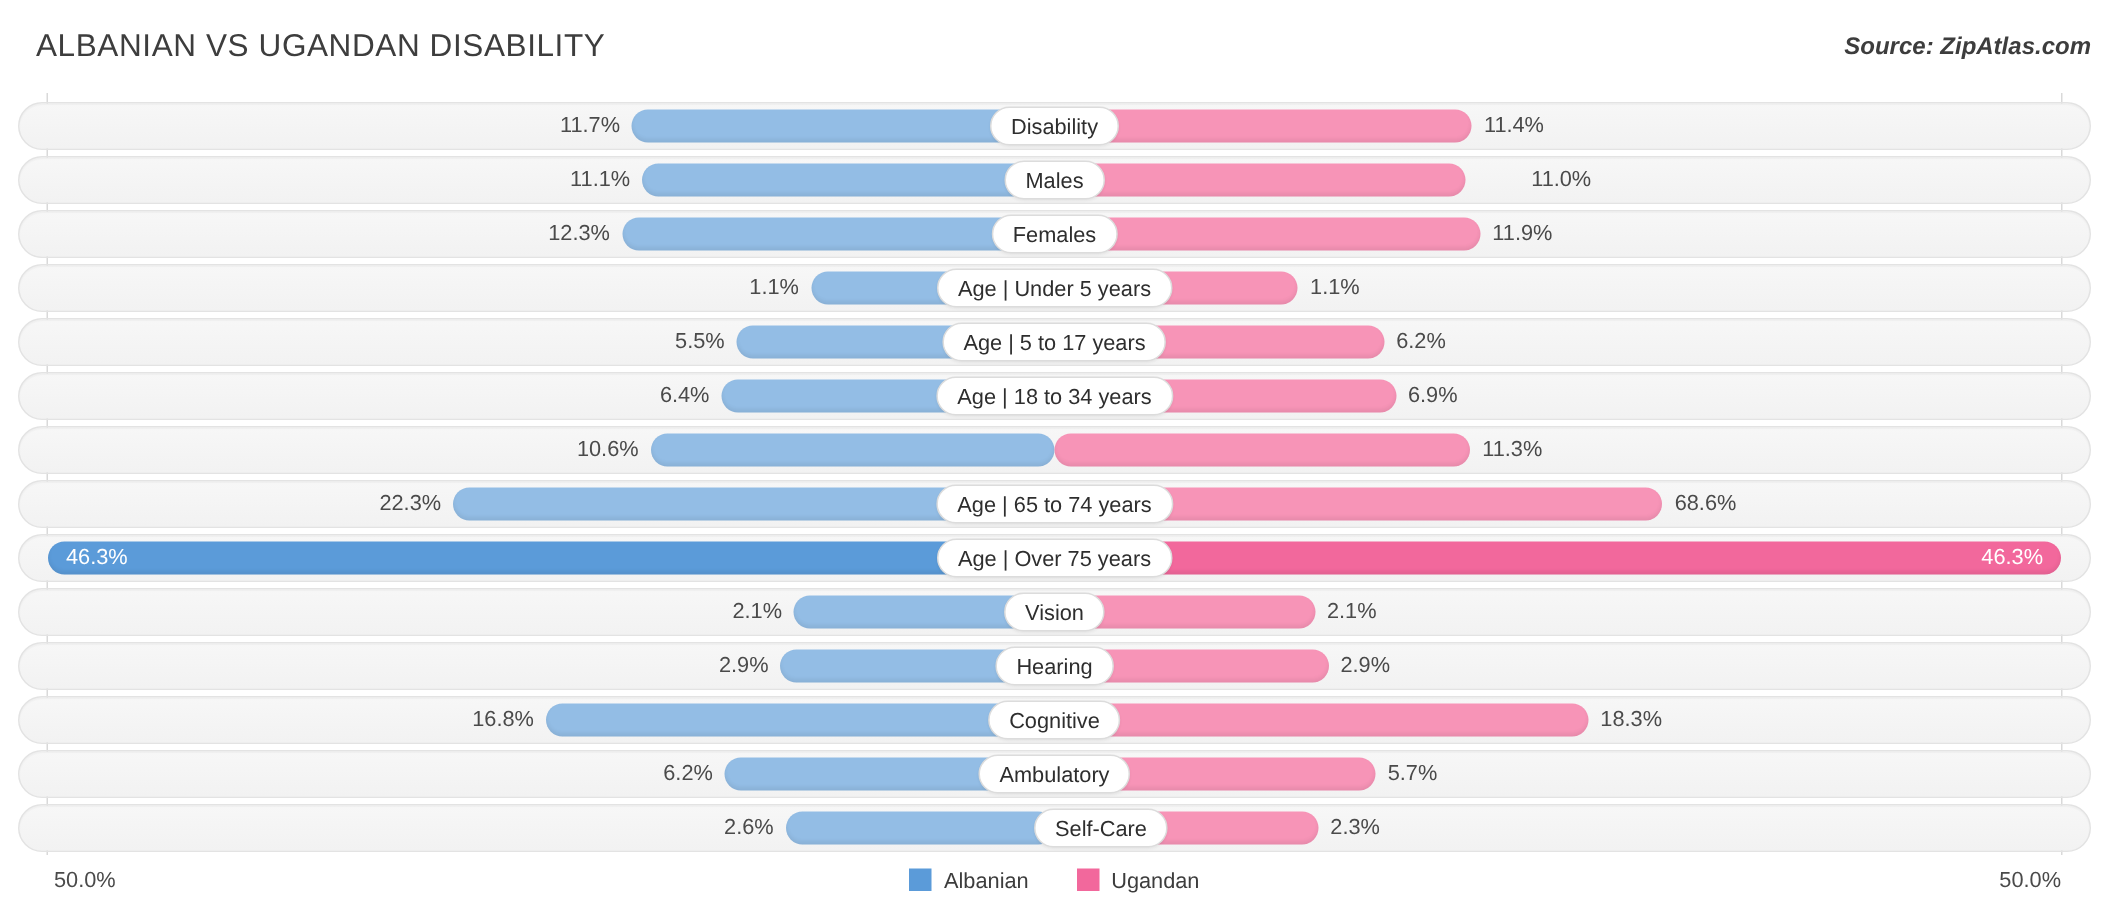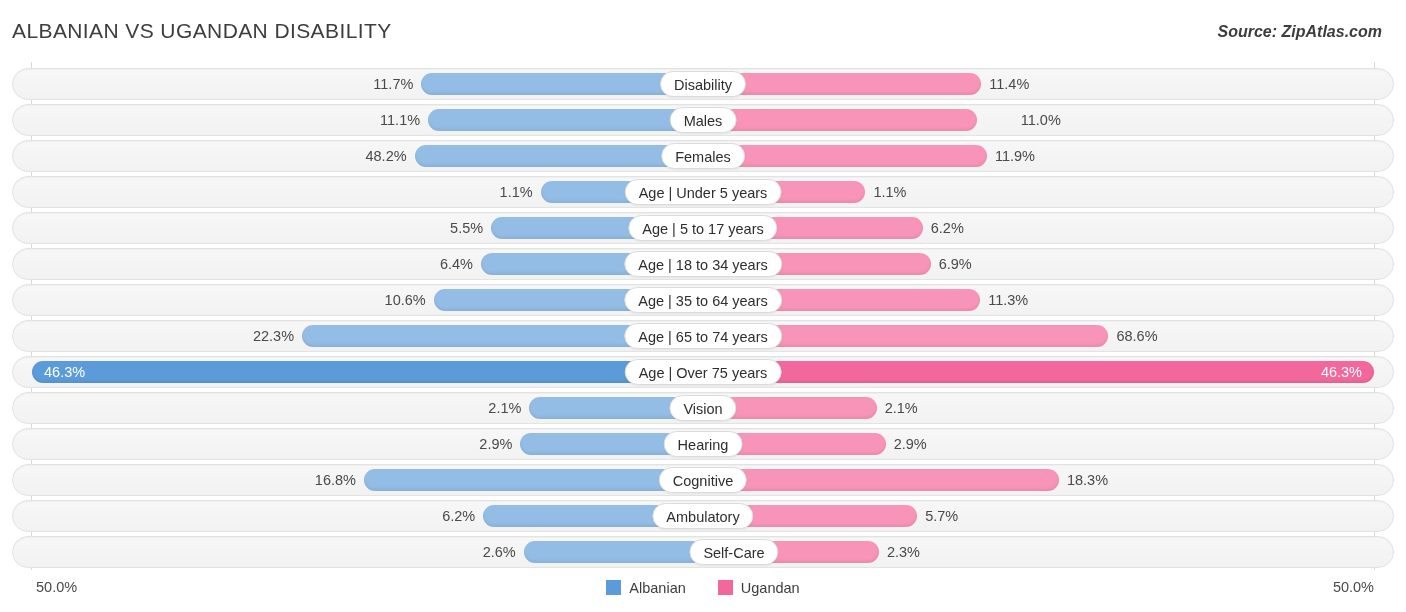--- a/index.html
+++ b/index.html
@@ -13,21 +13,21 @@
     height: 612px;
     font-family: "Liberation Sans", sans-serif;
     color: #3c3c3c;
     overflow: hidden;
     position: relative;
   }
 
   
   #header {
     position: absolute;
-    left: 0; top: 0;
+    left: 12px; top: 0;
     width: 1394px;
     height: 62px;
   }
   #chart-title {
     position: absolute;
     left: 12px;
     top: 19px;
     font-size: 21px;
     font-weight: 400;
     letter-spacing: 0.4px;
@@ -204,21 +204,21 @@
         <div class="bar bar-left" style="left: 416.095px; width: 274.905px;"></div>
         <div class="bar bar-right" style="left: 691px; width: 273.78px;"></div>
         <div class="val val-left" style="right: 973.905px;">11.1%</div>
         <div class="val val-right" style="left: 972.78px; margin-left: 36px;">11.0%</div>
         <div class="cat-pill" style="left: 691px; text-align: center;">Males</div>
       </div>
       <div class="row" style="top: 78px;">
         <div class="row-track"></div>
         <div class="bar bar-left" style="left: 402.592px; width: 288.408px;"></div>
         <div class="bar bar-right" style="left: 691px; width: 283.907px;"></div>
-        <div class="val val-left" style="right: 987.408px;">48.2%</div>
+        <div class="val val-left" style="right: 987.408px;">12.3%</div>
         <div class="val val-right" style="left: 982.907px;">11.9%</div>
         <div class="cat-pill" style="left: 691px;">Females</div>
       </div>
       <div class="row" style="top: 114px;">
         <div class="row-track"></div>
         <div class="bar bar-left" style="left: 528.622px; width: 162.378px;"></div>
         <div class="bar bar-right" style="left: 691px; width: 162.378px;"></div>
         <div class="val val-left" style="right: 861.378px;">1.1%</div>
         <div class="val val-right" style="left: 861.378px;">1.1%</div>
         <div class="cat-pill" style="left: 691px;">Age | Under 5 years</div>
@@ -238,21 +238,20 @@
         <div class="val val-left" style="right: 921.017px;">6.4%</div>
         <div class="val val-right" style="left: 926.644px;">6.9%</div>
         <div class="cat-pill" style="left: 691px;">Age | 18 to 34 years</div>
       </div>
       <div class="row" style="top: 222px;">
         <div class="row-track"></div>
         <div class="bar bar-left" style="left: 421.721px; width: 269.279px;"></div>
         <div class="bar bar-right" style="left: 691px; width: 277.156px;"></div>
         <div class="val val-left" style="right: 968.279px;">10.6%</div>
         <div class="val val-right" style="left: 976.156px;">11.3%</div>
-        <div class="cat-pill" style="left: 691px;">Age | 35 to 64 years</div>
       </div>
       <div class="row" style="top: 258px;">
         <div class="row-track"></div>
         <div class="bar bar-left" style="left: 290.065px; width: 400.935px;"></div>
         <div class="bar bar-right" style="left: 691px; width: 405.436px;"></div>
         <div class="val val-left" style="right: 1099.94px;">22.3%</div>
         <div class="val val-right" style="left: 1104.44px;">68.6%</div>
         <div class="cat-pill" style="left: 691px;">Age | 65 to 74 years</div>
       </div>
       <div class="row max" style="top: 294px;">

